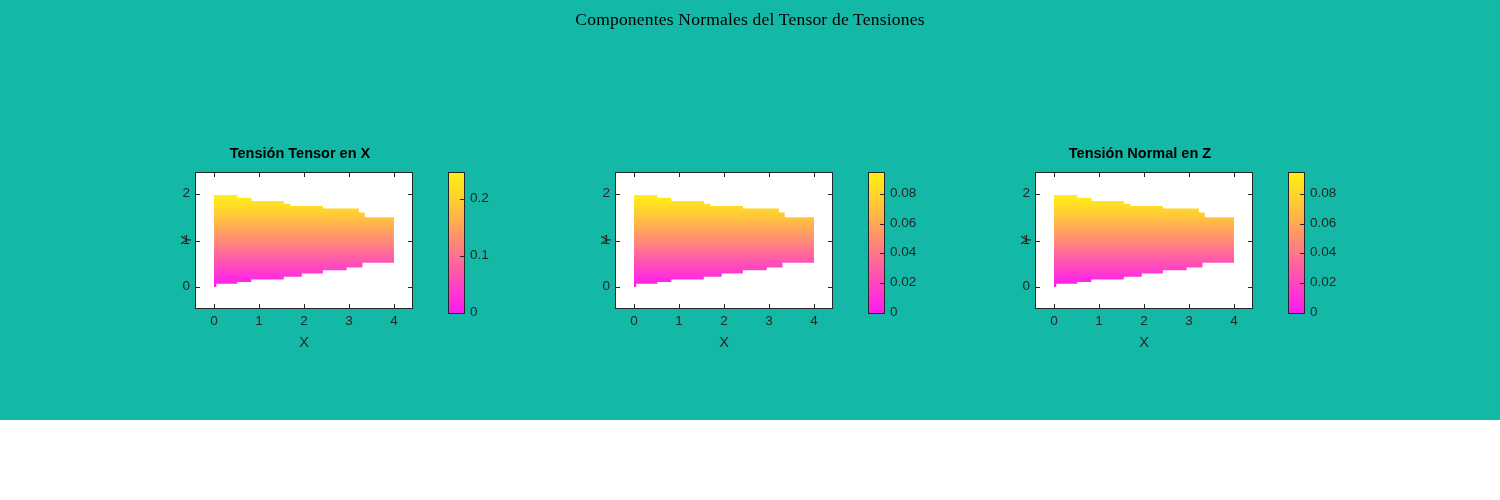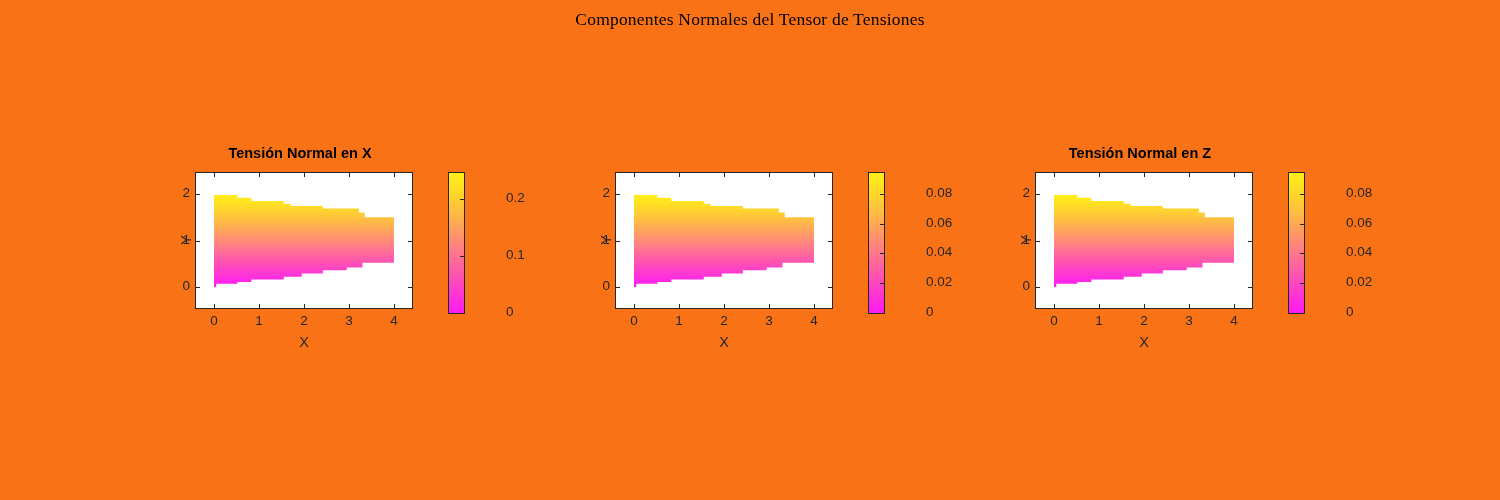--- a/index.html
+++ b/index.html
@@ -3,22 +3,22 @@
 <meta charset="utf-8">
 <style>
   html, body {
     margin: 0;
     padding: 0;
     background: #ffffff;
   }
   #figure {
     position: relative;
     width: 1500px;
-    height: 500px;
-    background: #f97316;
+    height: 420px;
+    background: #14b8a6;
     overflow: hidden;
     font-family: "Liberation Sans", sans-serif;
   }
 
   
   .suptitle {
     position: absolute;
     left: 0;
     top: 9px;
     width: 1500px;
@@ -169,32 +169,31 @@
     height: 1px;
     background: #262626;
   }
   .cbarlabel {
     position: absolute;
     left: 300px;
     font-size: 13.5px;
     color: #262626;
     white-space: nowrap;
     margin-top: -9px;
-    margin-left: 36px;
   }
 </style>
 </head>
 <body>
 
 <div id="figure">
 
   <div class="suptitle">Componentes Normales del Tensor de Tensiones</div>
 
 <div class="panel" style="left: 170px;">
-      <div class="panel-title">Tensión Normal en X</div>
+      <div class="panel-title">Tensión Tensor en X</div>
       <div class="axes">
         <svg class="field" viewBox="0 0 216 135" preserveAspectRatio="none">
           <defs>
             <linearGradient id="fieldgrad0" x1="0" y1="1" x2="0" y2="0">
               <stop offset="0%" stop-color="#ff1af0"></stop>
               <stop offset="9%" stop-color="#ff2ce2"></stop>
               <stop offset="20%" stop-color="#ff44c4"></stop>
               <stop offset="32%" stop-color="#ff5fa6"></stop>
               <stop offset="45%" stop-color="#ff7f86"></stop>
               <stop offset="58%" stop-color="#ff9d64"></stop>

